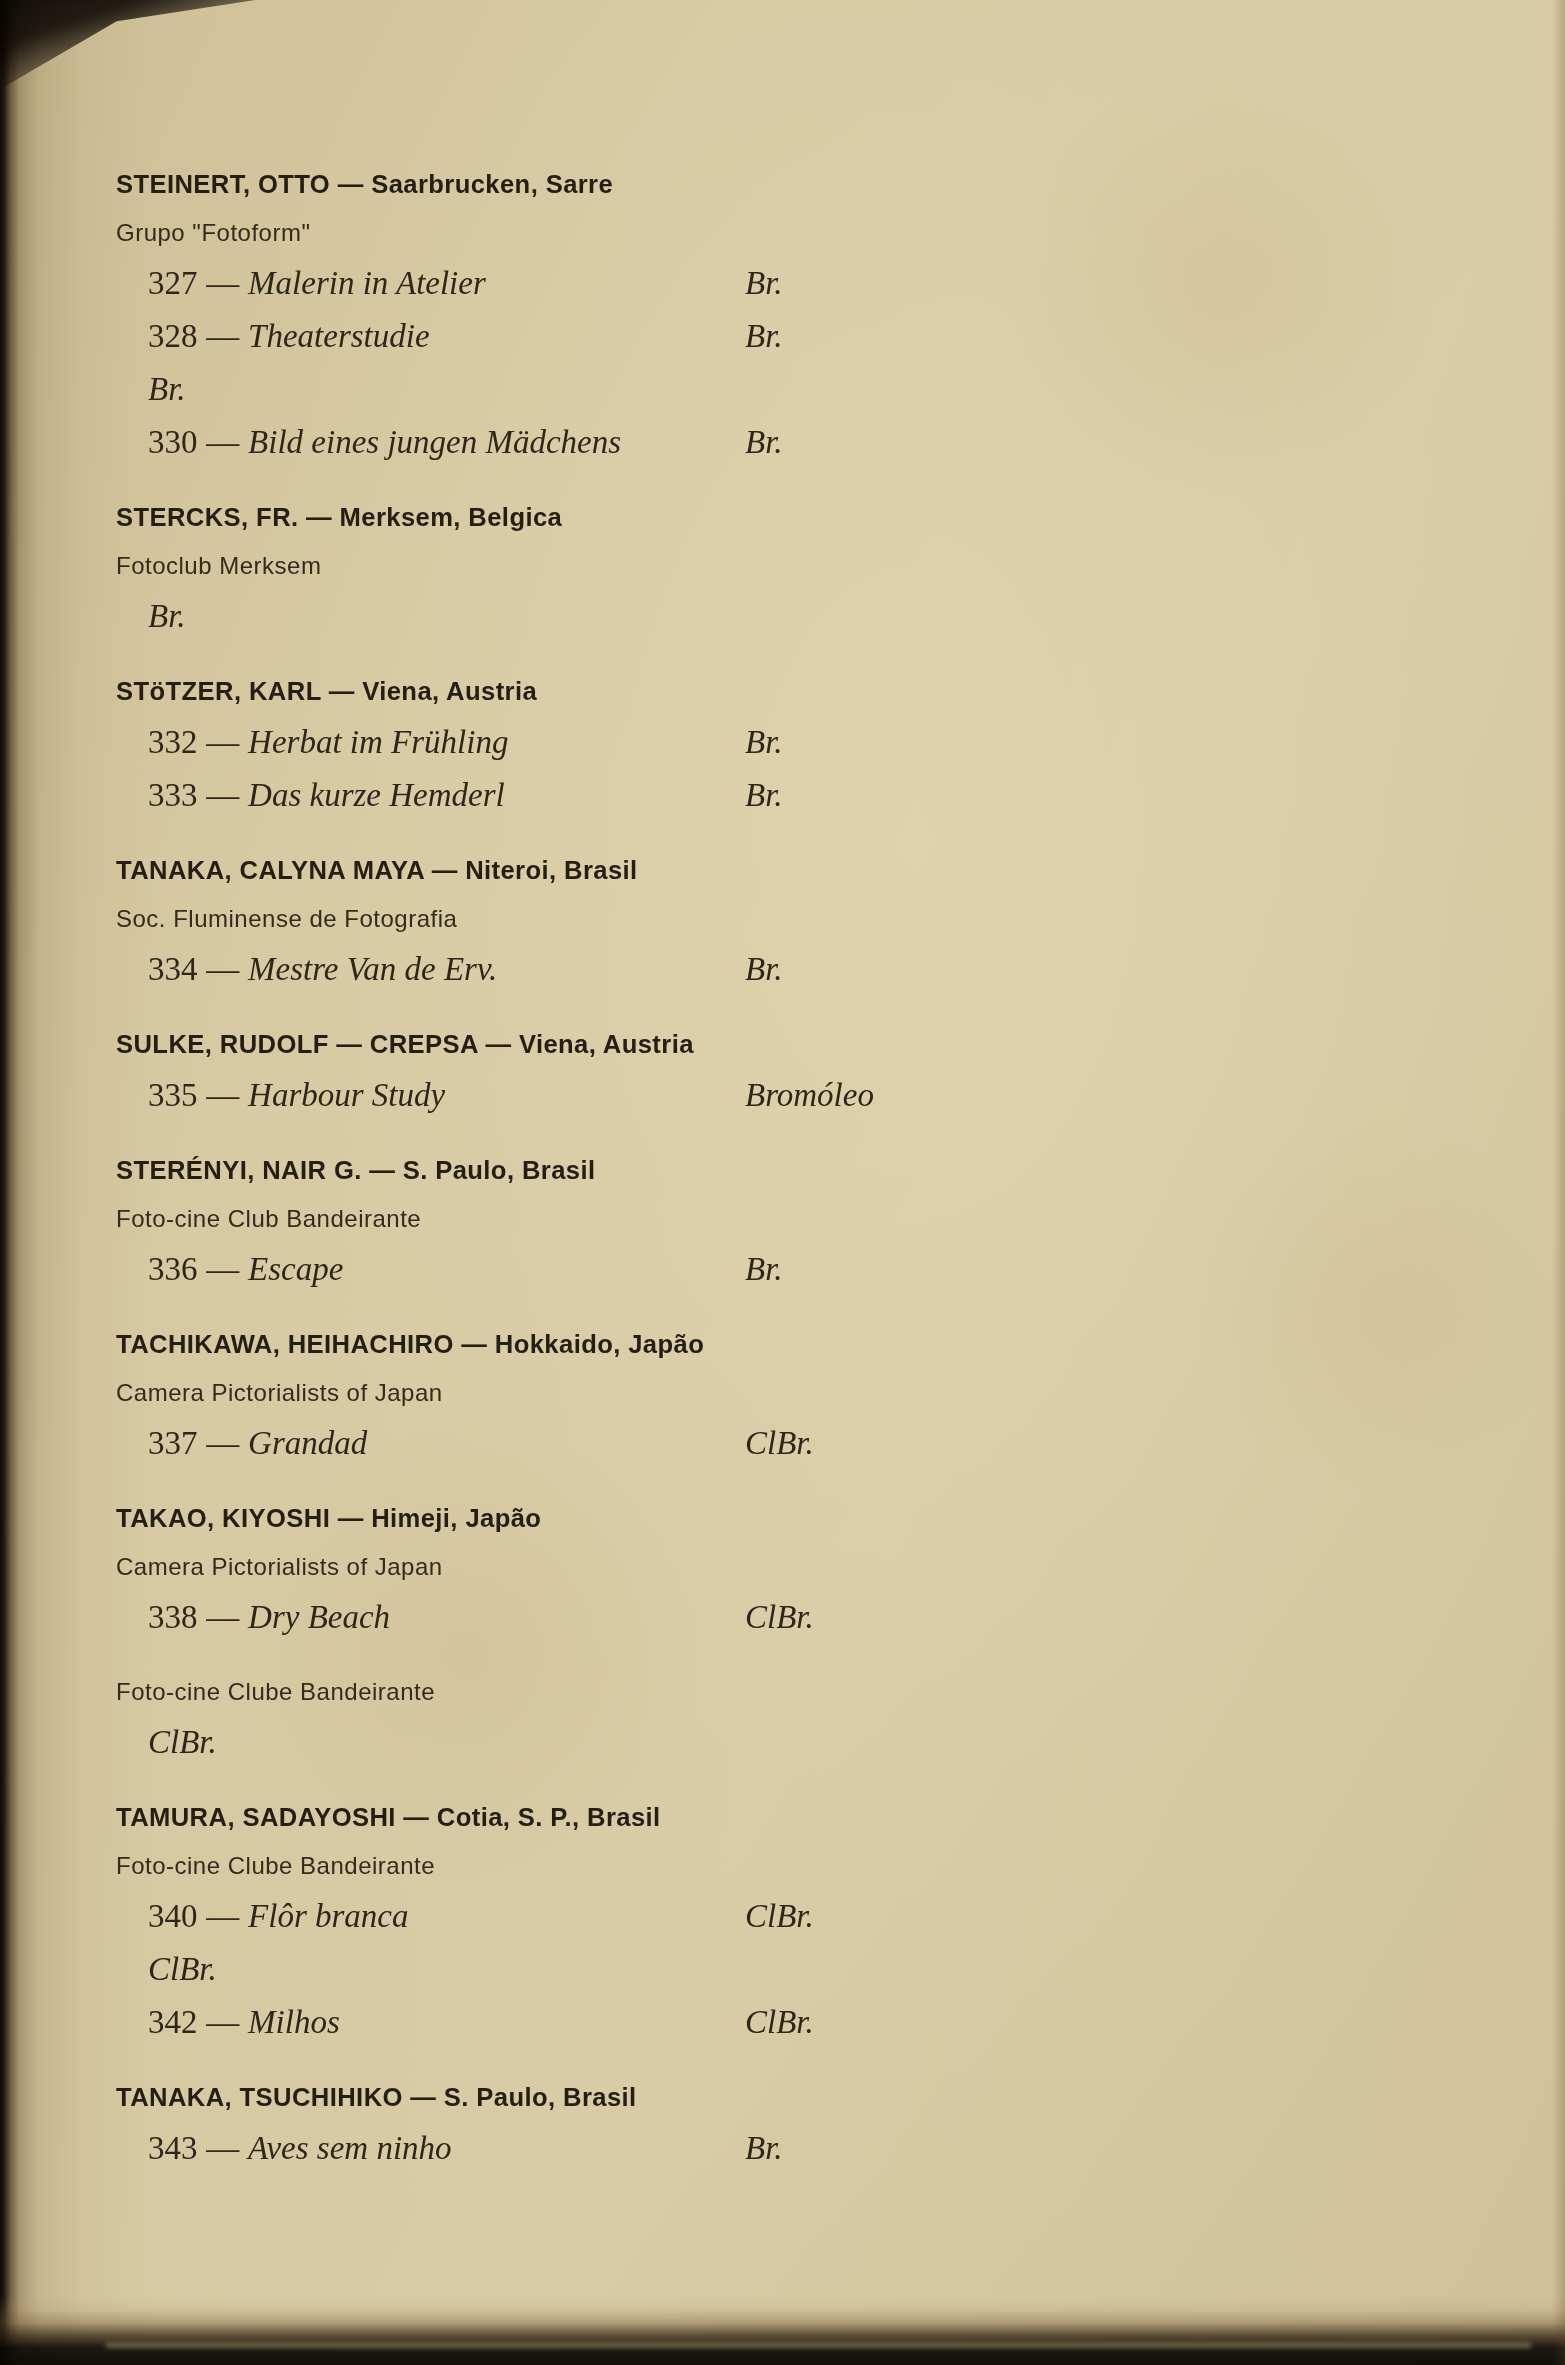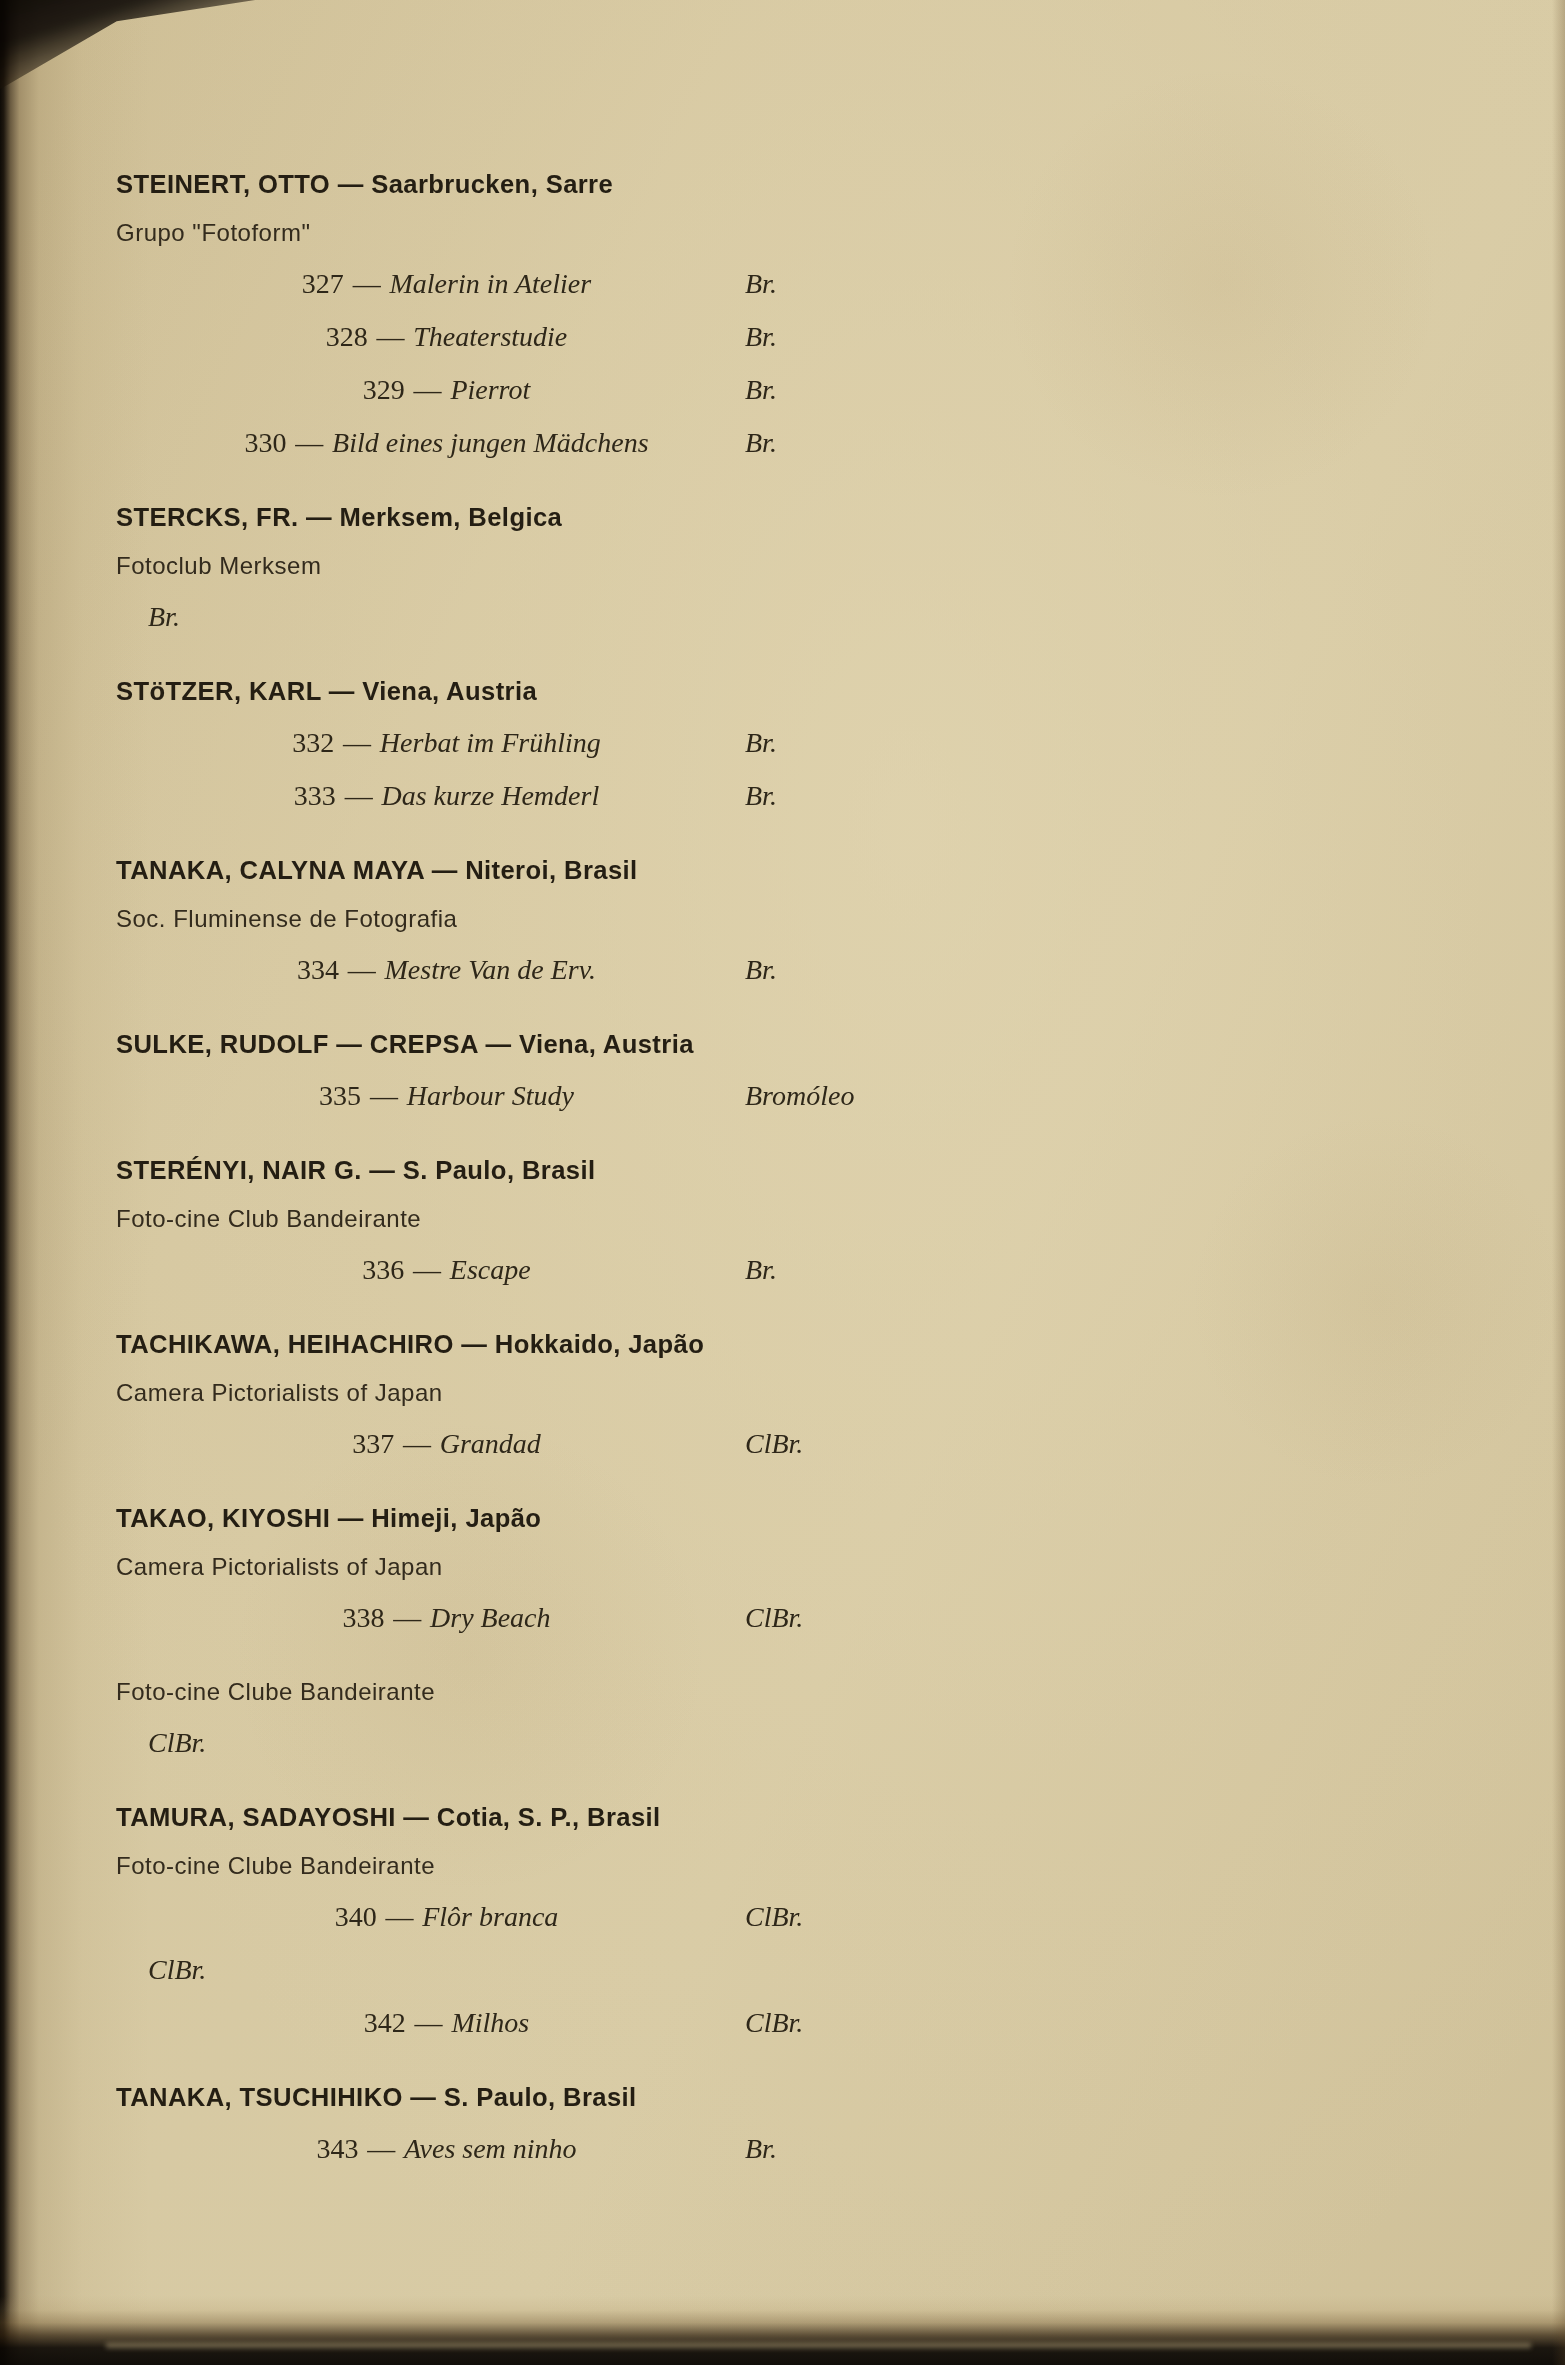--- a/index.html
+++ b/index.html
@@ -109,23 +109,22 @@
     font-family: "Liberation Sans", sans-serif;
     font-size: 24px;
     line-height: 48px;
     letter-spacing: 0.5px;
     color: #332b1d;
   }
   .entry {
     display: flex;
     align-items: baseline;
     padding-left: 32px;
-    font-size: 28px;
+    font-size: 33px;
     line-height: 53px;
-    text-align: center;
   }
   .entry-main {
     width: 597px;
     flex: 0 0 597px;
     white-space: nowrap;
     color: #2e2719;
   }
   .entry-num { font-style: normal; }
   .entry-dash { padding: 0 8.8px; }
   .entry-title { font-style: italic; }
@@ -151,21 +150,20 @@
         <div class="club">Grupo "Fotoform"</div>
         <div class="entry">
           <span class="entry-main"><span class="entry-num">327</span><span class="entry-dash">—</span><span class="entry-title">Malerin in Atelier</span></span>
           <span class="award">Br.</span>
         </div>
         <div class="entry">
           <span class="entry-main"><span class="entry-num">328</span><span class="entry-dash">—</span><span class="entry-title">Theaterstudie</span></span>
           <span class="award">Br.</span>
         </div>
         <div class="entry">
-          <span class="entry-main"><span class="entry-num">329</span><span class="entry-dash">—</span><span class="entry-title">Pierrot</span></span>
           <span class="award">Br.</span>
         </div>
         <div class="entry">
           <span class="entry-main"><span class="entry-num">330</span><span class="entry-dash">—</span><span class="entry-title">Bild eines jungen Mädchens</span></span>
           <span class="award">Br.</span>
         </div>
       </section>
       <section class="section">
         <div class="heading">STERCKS, FR. — Merksem, Belgica</div>
         <div class="club">Fotoclub Merksem</div>

